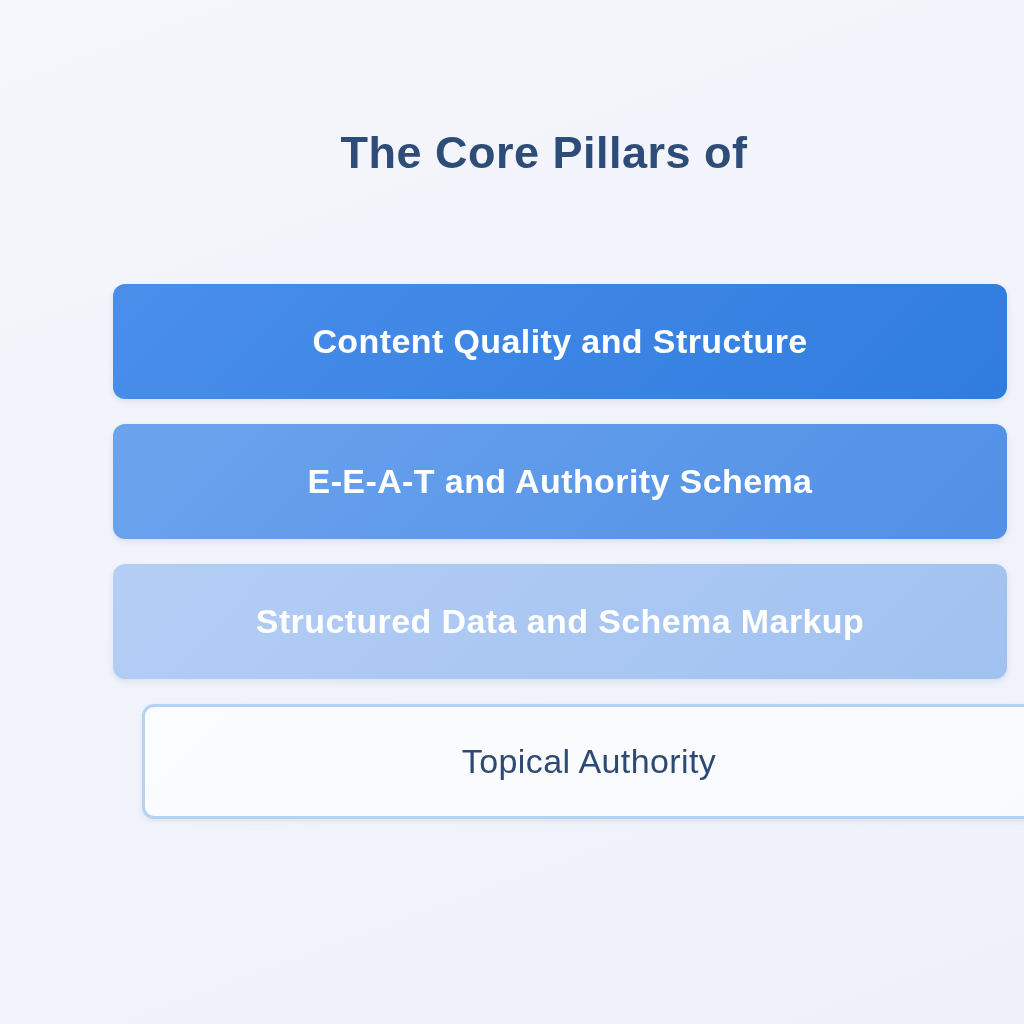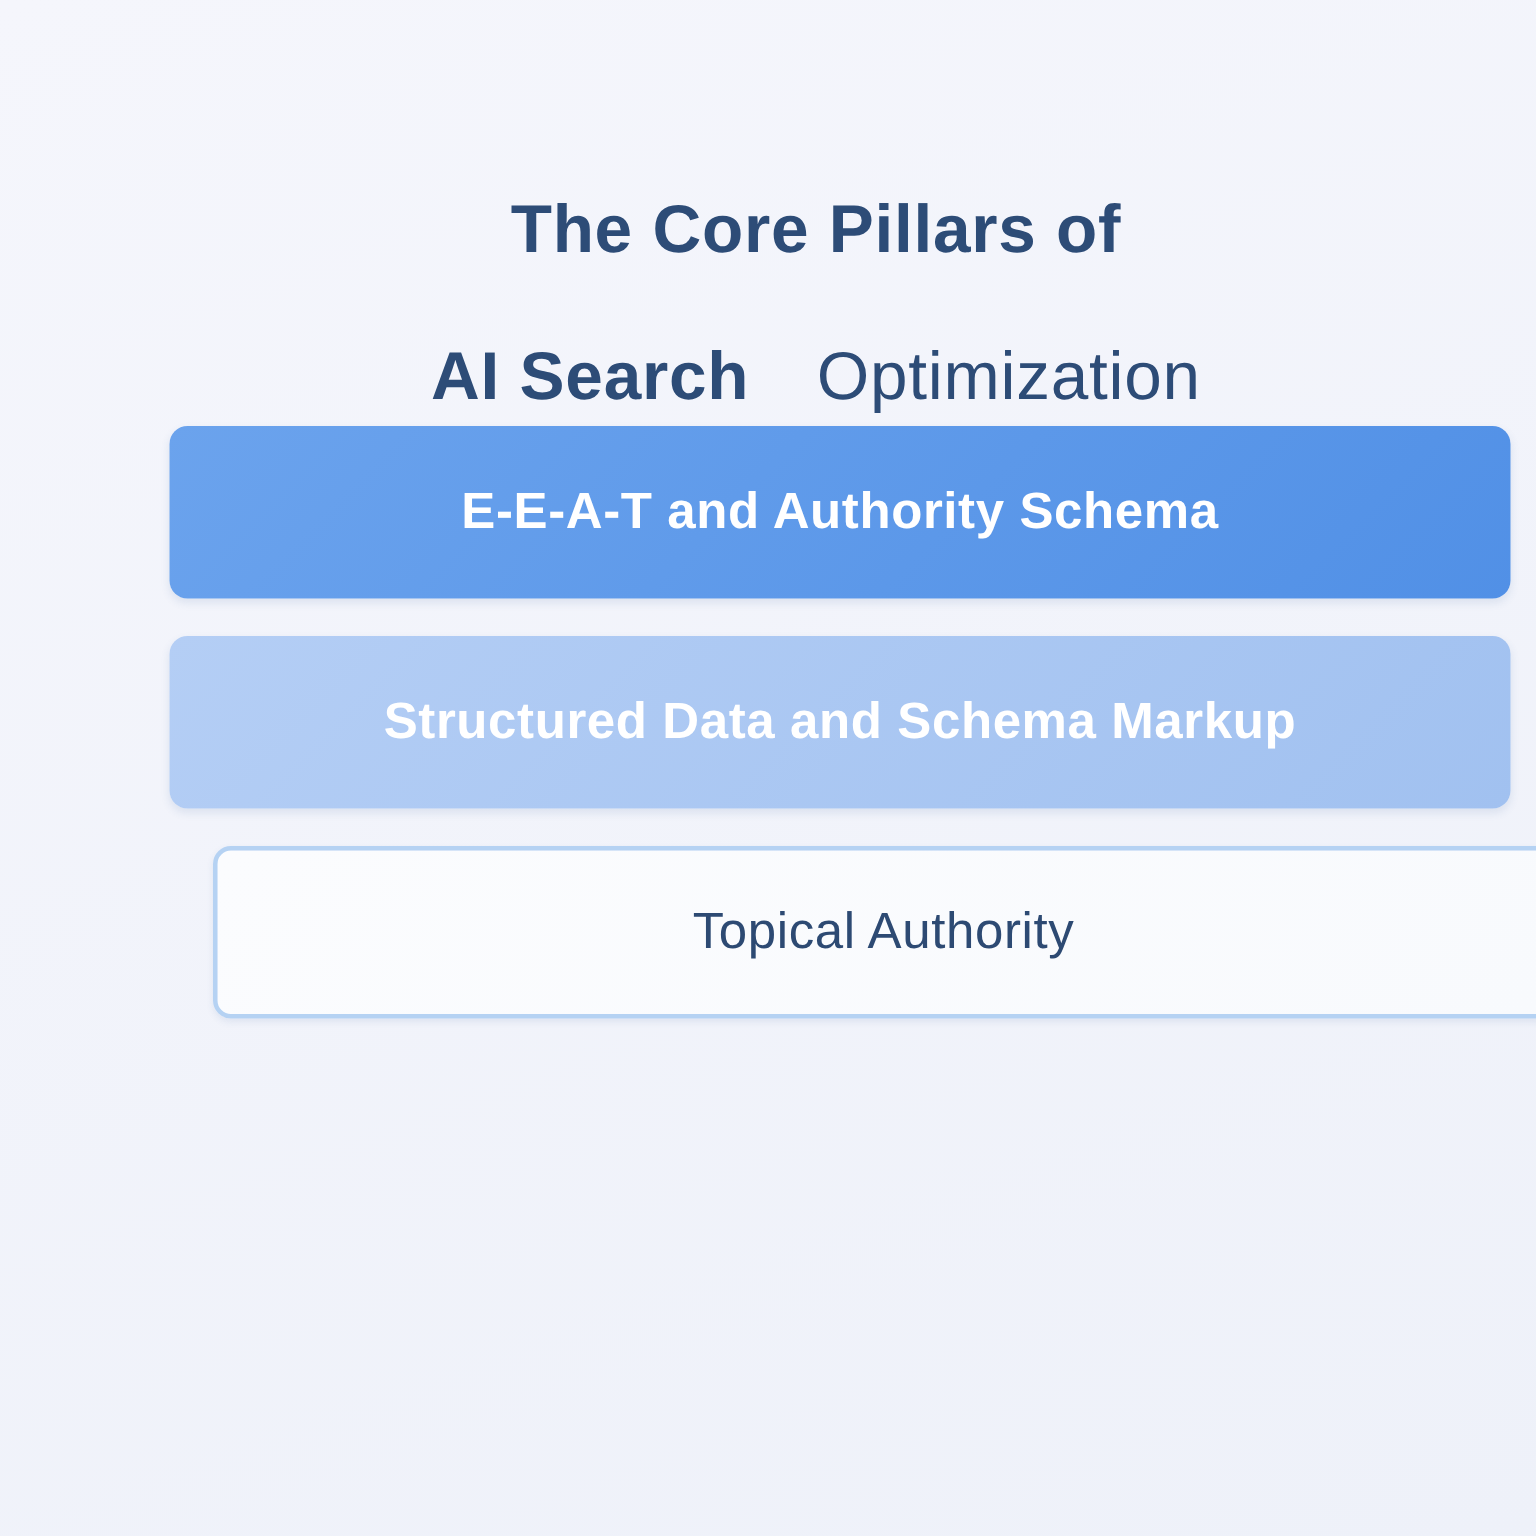--- a/index.html
+++ b/index.html
@@ -52,24 +52,26 @@
     box-shadow: 0 2px 5px rgba(60, 95, 160, 0.10);
   }
 </style>
 </head>
 <body>
 
 <div class="canvas">
 
   <div class="title-block">
     <span class="title-line title-bold">The Core Pillars of</span>
-    <span class="title-line"><span class="title-bold">AI Search</span><span class="title-regular"> Optimization</span></span>
   </div>
 
   <div class="pillar-stack">
+    <div class="pillar" style="background: linear-gradient(135deg, rgb(74, 142, 234), rgb(47, 124, 223)); color: rgb(255, 255, 255);">
+      <span>Content Quality and Structure</span>
+    </div>
     <div class="pillar" style="background: linear-gradient(135deg, rgb(107, 163, 237), rgb(81, 144, 230)); color: rgb(255, 255, 255);">
       <span>E-E-A-T and Authority Schema</span>
     </div>
     <div class="pillar" style="background: linear-gradient(135deg, rgb(180, 206, 245), rgb(161, 193, 240)); color: rgb(255, 255, 255);">
       <span>Structured Data and Schema Markup</span>
     </div>
     <div class="pillar" style="background: linear-gradient(135deg, rgb(251, 252, 254), rgb(248, 250, 253)); color: rgb(45, 74, 115); border: 3px solid rgb(181, 210, 243); margin-left: 29px;">
       <span>Topical Authority</span>
     </div>
   </div>

